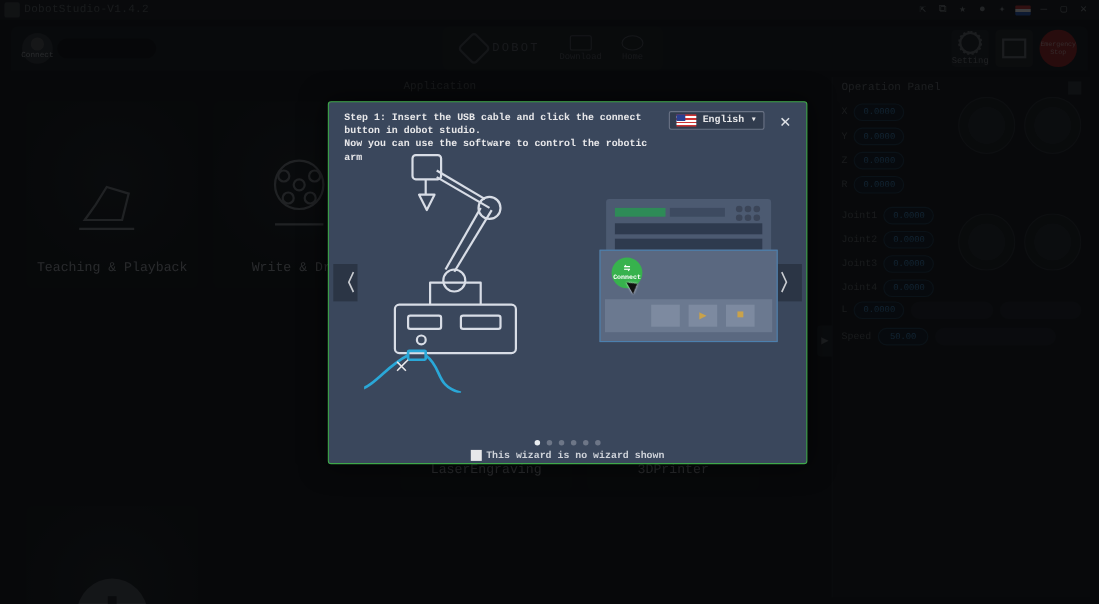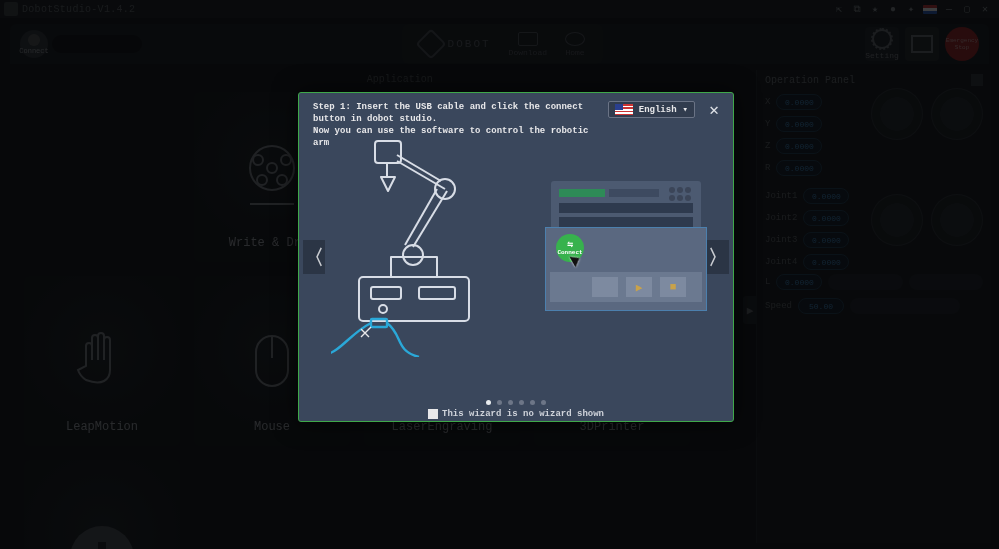--- a/index.html
+++ b/index.html
@@ -62,21 +62,21 @@
 .op-bottom{position:absolute;left:8px;right:8px;top:204px;display:flex;flex-direction:column;gap:8px;}
 .wide-pill{height:16px;border-radius:10px;background:#1c1f24;flex:1;}
 .toggle-row{display:flex;gap:10px;align-items:center;color:#5f6266;font-size:9px;}
 .toggle-row .tab{background:#0f1114;padding:2px 10px;border-radius:3px;color:#9b9ea3;}
 .chk{width:10px;height:10px;border:1px solid #4f5257;border-radius:2px;display:inline-block;}
 .speed-row{display:flex;align-items:center;gap:6px;font-size:9px;color:#5f6266;}
 .play-handle{position:absolute;left:-14px;top:226px;width:14px;height:28px;background:#1f2227;border-radius:3px 0 0 3px;display:flex;align-items:center;justify-content:center;color:#6a6d72;}
 
 .modal{position:absolute;z-index:100;left:298px;top:92px;width:406px;height:314px;background:#3a475c;border:1px solid #3fa84a;border-radius:3px;padding:8px 14px 6px;box-shadow:0 0 24px rgba(0,0,0,.6);color:#e8e8ea;font-family:"Courier New",monospace;font-weight:bold;}
 .modal .step-txt{font-size:9px;line-height:12px;max-width:280px;white-space:pre-line;}
-.lang-sel{position:absolute;right:38px;top:8px;display:flex;align-items:center;gap:6px;background:rgba(0,0,0,.15);border:1px solid #6a7385;padding:2px 6px;border-radius:2px;font-size:9px;color:#e8e8ea;}
+.lang-sel{position:absolute;right:38px;top:8px;display:flex;align-items:flex-start;gap:6px;background:rgba(0,0,0,.15);border:1px solid #6a7385;padding:2px 6px;border-radius:2px;font-size:9px;color:#e8e8ea;}
 .lang-sel .usflag{width:18px;height:11px;background:linear-gradient(to bottom,#c33 0 15%,#fff 15% 30%,#c33 30% 45%,#fff 45% 60%,#c33 60% 75%,#fff 75% 90%,#c33 90%);position:relative;}
 .lang-sel .usflag::before{content:"";position:absolute;left:0;top:0;width:8px;height:6px;background:#2a3f8f;}
 .close-x{position:absolute;right:10px;top:8px;width:18px;height:18px;display:flex;align-items:center;justify-content:center;font-size:16px;color:#dfe2e7;}
 .chev{position:absolute;top:50%;transform:translateY(-50%);width:22px;height:34px;background:rgba(0,0,0,.25);color:#c9ccd1;display:flex;align-items:center;justify-content:center;font-size:20px;}
 .chev.l{left:4px;}.chev.r{right:4px;}
 .modal-canvas{position:absolute;left:32px;right:32px;top:34px;bottom:30px;}
 .modal-canvas svg.robot{position:absolute;left:0;top:0;}
 .mini-ui{position:absolute;right:0;top:54px;width:150px;height:70px;background:#4c5a71;border-radius:3px;}
 .mini-ui .bar{position:absolute;left:8px;top:8px;right:38px;height:8px;background:#3d4a60;}
 .mini-ui .bar.grn{background:#2e8b57;top:8px;width:46px;}
@@ -150,52 +150,45 @@
       </div>
       <div class="red-btn">
         <span>Emergency Stop</span>
       </div>
     </div>
   </div>
 
   <div class="apps-area">
     <div class="apps-title">Application</div>
 
+    <div class="tile t1">
+      <svg viewBox="0 0 80 80">
+          <path d="M15 62h34l6-24-20-6-10 16z M10 70h50"></path>
+        </svg>
+      <div class="caption">Teaching &amp; Playback</div>
+    </div>
     <div class="tile t2">
       <svg viewBox="0 0 80 80">
           <circle cx="40" cy="30" r="22"></circle>
           <circle cx="40" cy="30" r="5"></circle>
           <circle cx="26" cy="22" r="5"></circle>
           <circle cx="54" cy="22" r="5"></circle>
           <circle cx="30" cy="42" r="5"></circle>
           <circle cx="50" cy="42" r="5"></circle>
           <path d="M18 66h44"></path>
         </svg>
       <div class="caption">Write &amp; Draw</div>
     </div>
     <div class="tile t3">
         <div class="caption">Blockly</div>
       </div>
     <div class="tile t4">
         <div class="caption">Script</div>
       </div>
 
-    <div class="tile t5">
-      <svg viewBox="0 0 80 80">
-          <path d="M24 58c-6-4-8-10-8-10l8-4v-20c0-4 6-4 6 0v14v-22c0-4 6-4 6 0v22v-24c0-4 6-4 6 0v24v-20c0-4 6-4 6 0v30c0 10-8 16-24 10z"></path>
-        </svg>
-      <div class="caption">LeapMotion</div>
-    </div>
-    <div class="tile t6">
-      <svg viewBox="0 0 80 80">
-          <rect x="24" y="14" width="32" height="50" rx="16"></rect>
-          <line x1="40" y1="14" x2="40" y2="36"></line>
-        </svg>
-      <div class="caption">Mouse</div>
-    </div>
     <div class="tile t7">
         <div class="caption">LaserEngraving</div>
       </div>
     <div class="tile t8">
         <div class="caption">3DPrinter</div>
       </div>
 
     <div class="tile add">
       <div class="plus"></div>
     </div>

